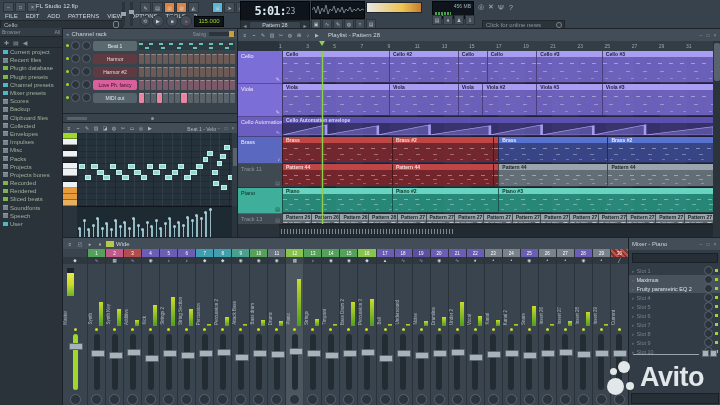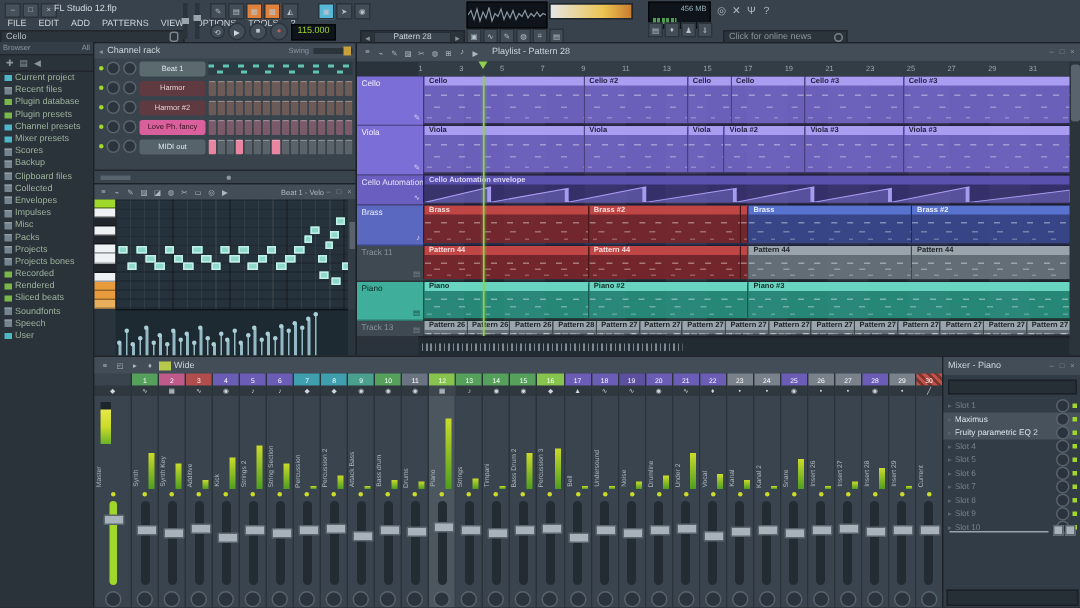--- a/index.html
+++ b/index.html
@@ -150,20 +150,24 @@
       <span class="ib icx" style="border-radius:50%;width:10px;height:10px;">■</span>
       <span class="ib icx" style="border-radius:50%;width:10px;height:10px;color:#c85a5a;">●</span>
       <span class="ib lcd" style="width:28px;height:9px;color:#9fd82a;font-size:6px;">115.000</span>
     </div>
     <div class="abs" style="left:212px;top:2px;display:flex;">
 
     <span class="ib icx" style="background: rgb(89, 183, 214);">▣</span>
         <span class="ib icx">➤</span>
         <span class="ib icx">◉</span>
       </div>
+    <div class="abs lcd" style="left:240px;top:1px;width:68px;height:18px;display:flex;align-items:center;justify-content:center;">
+      <span class="tbig">5:01:</span>
+        <span class="tsmall">23</span>
+    </div>
     <div class="abs" style="left:240px;top:20px;width:68px;height:8px;display:flex;align-items:center;background:#2b333b;border:1px solid #20262c;">
       <span class="ib" style="width:8px;color:#8b959e;">◂</span>
       <span class="ib pillbox" style="flex:1;height:6px;font-size:5.5px;">Pattern 28</span>
       <span class="ib" style="width:8px;color:#8b959e;">▸</span>
     </div>
     <div class="abs" style="left:311px;top:19px;display:flex;">
 
     <span class="ib icx" style="width:8px;height:8px;">▣</span>
         <span class="ib icx" style="width:8px;height:8px;">∿</span>
         <span class="ib icx" style="width:8px;height:8px;">✎</span>
@@ -1620,14 +1624,21 @@
           <span class="fxknob"></span>
           <span class="fxled"></span>
         </div>
       </div>
     <span class="fxslider"></span>
     <span class="fxsq" style="right:12px;"></span>
     <span class="fxsq" style="right:4px;"></span>
     <div class="fxbottom"></div>
   </div>
 
+  <div class="abs avito">
+    <span class="av-c" style="left:6px;top:10px;width:7px;height:7px;"></span>
+    <span class="av-c" style="left:14px;top:3px;width:12px;height:12px;"></span>
+    <span class="av-c" style="left:3px;top:20px;width:17px;height:17px;"></span>
+    <span class="av-c" style="left:22px;top:24px;width:8px;height:8px;"></span>
+    <span class="av-t">Avito</span>
+  </div>
 
 </div>
 
 </body></html>

